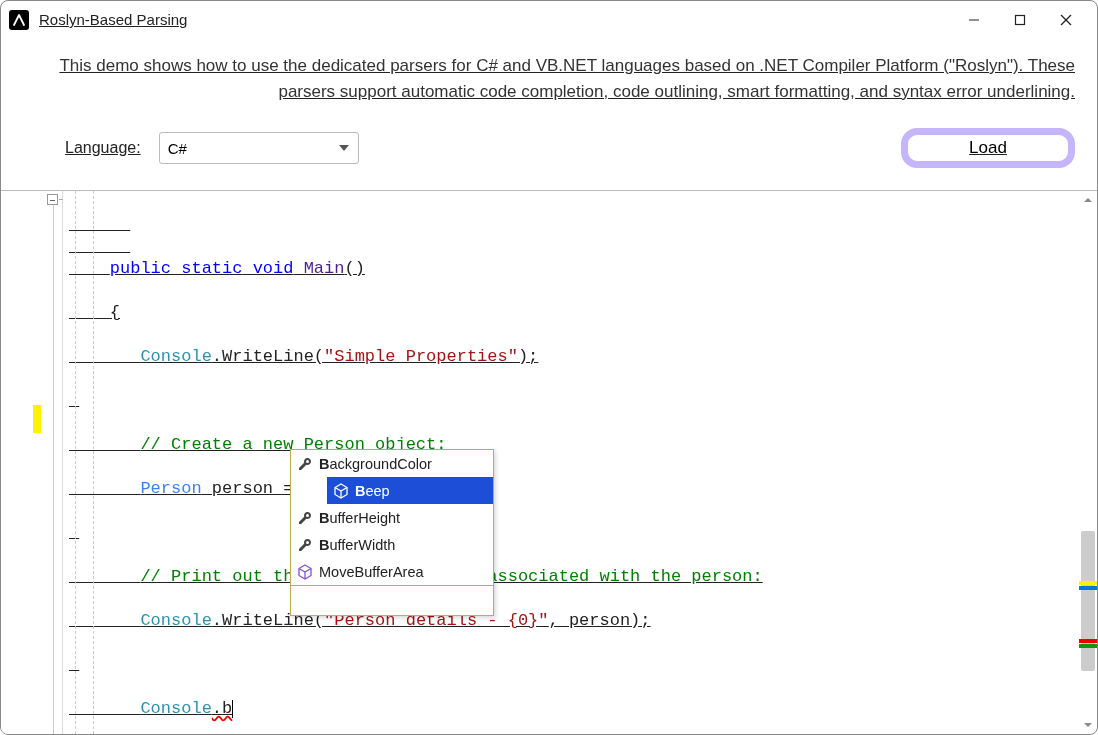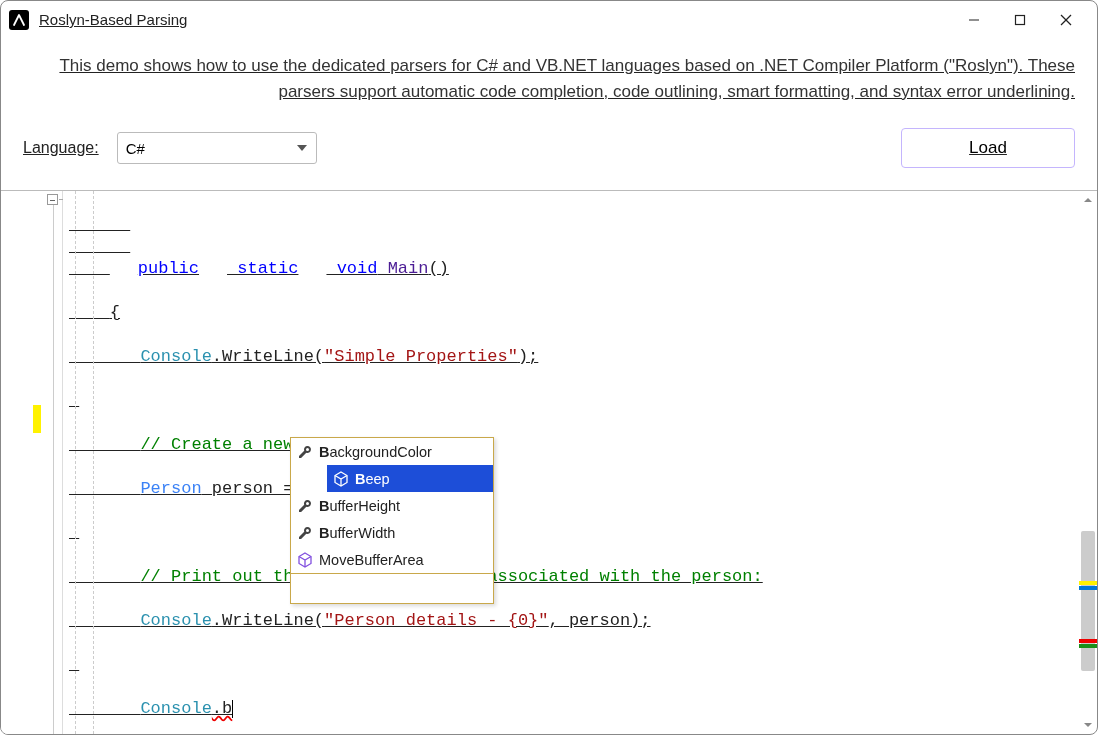--- a/index.html
+++ b/index.html
@@ -7,45 +7,45 @@
   .window { width:1098px; height:735px; border:1px solid #888; border-radius:8px; overflow:hidden; position:relative; display:flex; flex-direction:column; background:#fff;text-decoration:underline; }
   .titlebar { height:38px; display:flex; align-items:center; padding:0 8px; border-bottom:1px solid transparent; }
   .app-icon { width:20px; height:20px; background:#000; border-radius:3px; margin-right:10px; display:flex; align-items:center; justify-content:center; }
   .app-icon svg { width:14px; height:14px; }
   .title-text { flex:1; font-size:15px; }
   .win-controls { display:flex; gap:0; }
   .win-btn { width:46px; height:30px; display:flex; align-items:center; justify-content:center; cursor:default; }
   .win-btn svg { width:12px; height:12px; stroke:#222; stroke-width:1.2; fill:none; }
   .desc { padding:14px 22px 6px 22px; font-size:17px; line-height:1.5; color:#333;text-align:right; }
   .toolbar { display:flex; align-items:center; padding:18px 22px 22px 22px; gap:18px; }
-  .toolbar label { font-size:16px; }
+  .toolbar label { font-size:16px;margin-left:42px; }
   .select-wrap { position:relative; }
   .select-wrap select { width:200px; height:32px; font-size:15px; border:1px solid #bbb; border-radius:3px; padding:2px 8px; background:#fff; appearance:none; }
   .select-wrap::after { content:""; position:absolute; right:10px; top:13px; width:0; height:0; border-left:5px solid transparent; border-right:5px solid transparent; border-top:6px solid #555; pointer-events:none; }
   .spacer { flex:1; }
-  .load-btn { width:174px; height:40px; font-size:17px; border:1px solid #c4b5fd; border-radius:4px; background:#fff; cursor:pointer; }
+  .load-btn { width:174px; height:40px; font-size:17px; border:7px solid #c4b5fd; border-radius:16px; background:#fff; cursor:pointer; }
   .editor-area { flex:1; border-top:1px solid #bbb; display:flex; position:relative; overflow:hidden; }
   .gutter { width:62px; border-right:1px solid #ddd; position:relative; background:#fff; }
   .fold-box { position:absolute; left:46px; top:3px; width:11px; height:11px; border:1px solid #999; background:#fff; }
   .fold-box::before { content:""; position:absolute; left:2px; right:2px; top:50%; height:1px; background:#666; }
   .fold-line-h { position:absolute; left:58px; top:8px; width:4px; height:1px; background:#aaa; }
   .fold-line-v { position:absolute; left:52px; top:14px; width:1px; bottom:0; background:#ccc; }
   .chg-mark { position:absolute; left:32px; width:8px; height:28px; background:#fff200; }
   .code { flex:1; font-family:Consolas,"Courier New",monospace; font-size:17px; line-height:22px; white-space:pre; padding:1px 0 0 6px; position:relative; overflow:hidden; }
   .indent-guide { position:absolute; top:0; bottom:0; width:1px; border-left:1px dashed #ccc; }
-  .kw-blue { color:#0000ff;margin-left:28px; }
+  .kw-blue { color:#0000ff; }
   .kw-teal { color:#2b91af; }
   .kw-yellow { color:#4c1d95; }
   .kw-cyan { color:#3b82f6; }
   .kw-str { color:#a31515; }
   .kw-cmt { color:#008000; }
   .squiggle-red { text-decoration: underline wavy #e00; text-underline-offset:2px; }
   .caret { display:inline-block; width:1px; height:18px; background:#000; vertical-align:text-bottom; animation:blink 1s step-end infinite; }
   @keyframes blink { 50%{opacity:0;} }
-  .completion { position:absolute; left:227px; top:246px; width:204px; border:1px solid #c9a84a; background:#fff; box-shadow:2px 2px 4px rgba(0,0,0,.15); z-index:10; }
+  .completion { position:absolute; left:227px; top:258px; width:204px; border:1px solid #c9a84a; background:#fff; box-shadow:2px 2px 4px rgba(0,0,0,.15); z-index:10; }
   .completion-item { display:flex; align-items:center; height:27px; padding:0 6px; gap:6px; font-family:"Segoe UI",Arial,sans-serif; font-size:14.5px; cursor:pointer; }
   .completion-item.selected { background:#1d4ed8; color:#fff;margin-left:36px; }
   .ci-icon { width:16px; height:16px; display:flex; align-items:center; justify-content:center; flex-shrink:0; }
   .completion-footer { border-top:1px solid #c9a84a; display:flex; gap:14px; padding:4px 10px; height:30px; align-items:center; }
   .tooltip { position:absolute; left:432px; top:270px; width:438px; border:1px solid #888; background:#f7f7f7; padding:6px 10px; font-size:15px; line-height:1.45; box-shadow:3px 3px 5px rgba(0,0,0,.2); z-index:9; }
   .tooltip .sig-kw { color:#0000ff; }
   .tooltip .sig-type { color:#2b91af; }
   .scrollbar { position:absolute; right:0; top:0; width:18px; bottom:0; background:transparent; }
   .scroll-arrow { width:18px; height:18px; position:absolute; display:flex; align-items:center; justify-content:center; }
   .scroll-arrow svg { width:10px; height:10px; fill:#888; }

